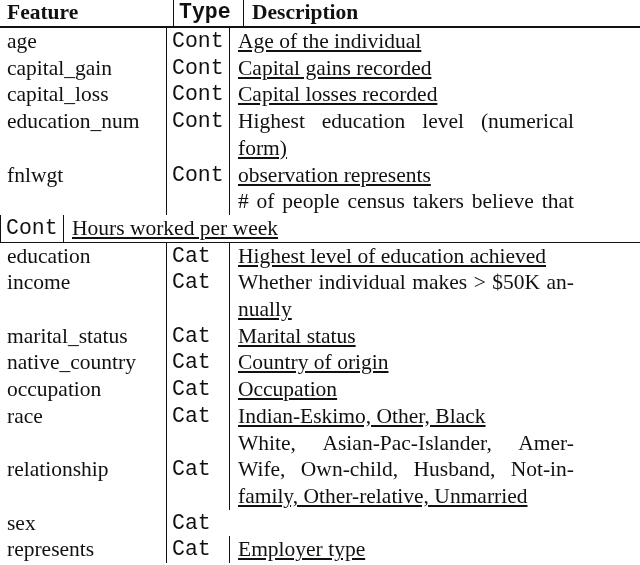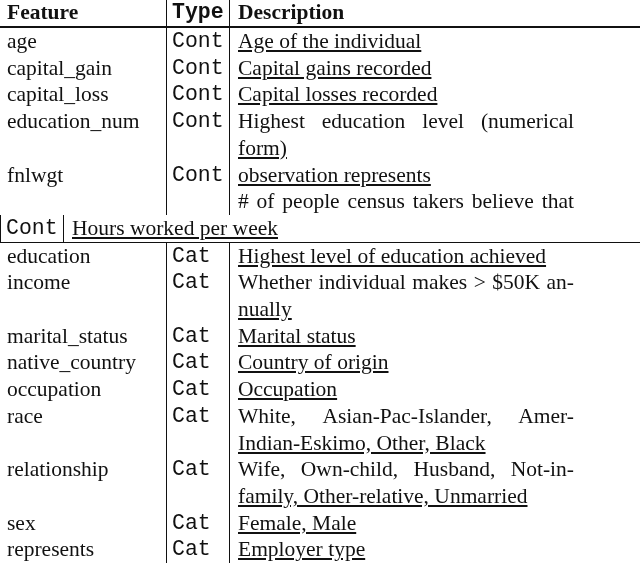--- a/index.html
+++ b/index.html
@@ -51,20 +51,21 @@
       text-align: justify;
       text-align-last: left;
     }
     .header .cell {
       font-weight: bold;
       height: 26px;
       line-height: 25px;
     }
     .header {
       border-bottom: 2px solid #111;
+      gap: 7px;
     }
     .section-break {
       border-top: 1.6px solid #111;
     }
     .desc-line {
       display: block;
       text-align: justify;
       text-align-last: justify;
     }
     .desc-line.last {
@@ -158,38 +159,35 @@
         <div class="cell c-feature">occupation</div>
         <div class="cell c-type">Cat</div>
         <div class="cell c-desc">
           <span class="desc-line last">Occupation</span>
         </div>
       </div>
       <div class="row">
         <div class="cell c-feature">race</div>
         <div class="cell c-type">Cat</div>
         <div class="cell c-desc">
+          <span class="desc-line last">Indian-Eskimo, Other, Black</span>
           <span class="desc-line">White, Asian-Pac-Islander, Amer-</span>
-          <span class="desc-line last">Indian-Eskimo, Other, Black</span>
         </div>
       </div>
       <div class="row">
         <div class="cell c-feature">relationship</div>
         <div class="cell c-type">Cat</div>
         <div class="cell c-desc">
           <span class="desc-line">Wife, Own-child, Husband, Not-in-</span>
           <span class="desc-line last">family, Other-relative, Unmarried</span>
         </div>
       </div>
       <div class="row">
         <div class="cell c-feature">sex</div>
         <div class="cell c-type">Cat</div>
-        <div class="cell c-desc">
-          <span class="desc-line last">Female, Male</span>
-        </div>
       </div>
       <div class="row">
         <div class="cell c-feature">represents</div>
         <div class="cell c-type">Cat</div>
         <div class="cell c-desc">
           <span class="desc-line last">Employer type</span>
         </div>
       </div>
     </div>
 </div>

